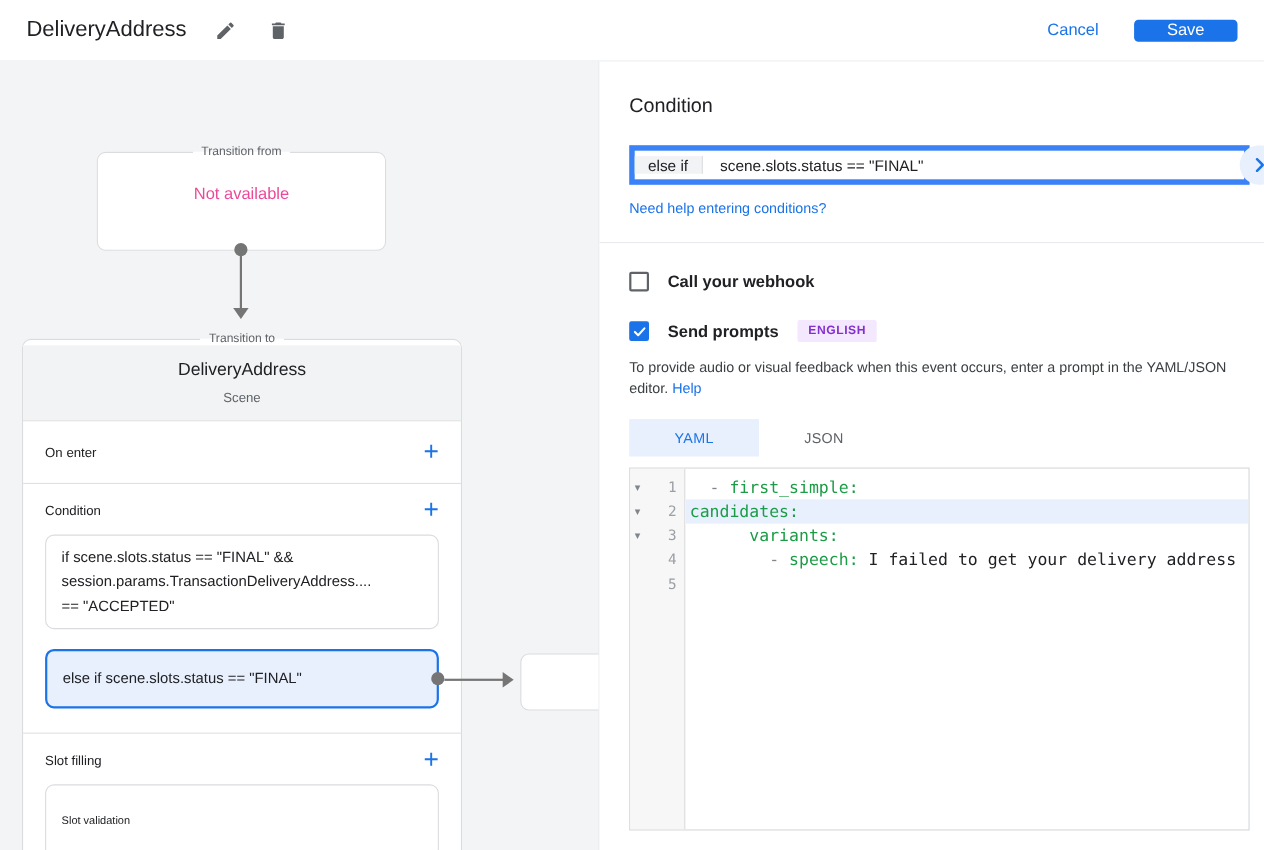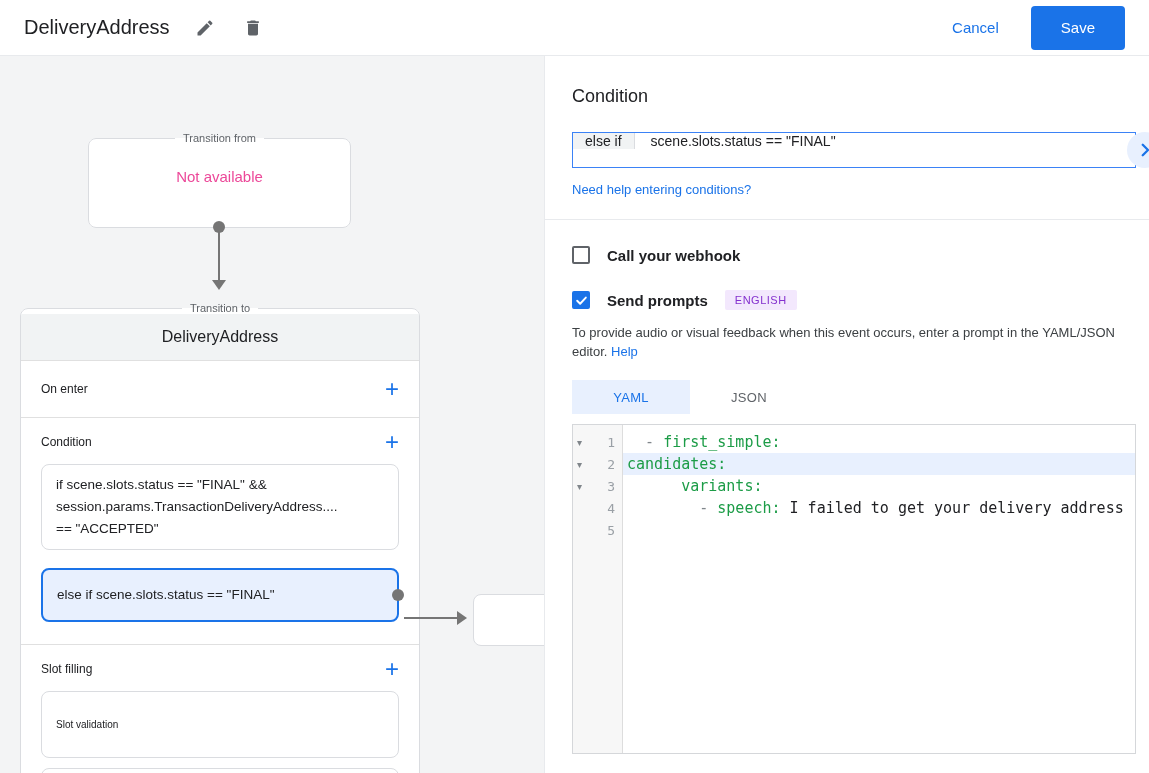--- a/index.html
+++ b/index.html
@@ -11,21 +11,21 @@
     background: #fff; border-bottom: 1px solid #e8eaed; }
   .page-title { font-size: 20px; color: #202124; font-weight: 400; }
   .icon-btn { background: none; border: none; cursor: pointer; margin-left: 22px;
     width: 26px; height: 26px; display: flex; align-items: center; justify-content: center; }
   .icon-btn svg { fill: #5f6368; width: 20px; height: 20px; }
   .topbar-spacer { flex: 1; }
   .btn-text { background: none; border: none; color: #1a73e8; font-size: 15px;
     font-weight: 500; font-family: inherit; cursor: pointer; padding: 8px 16px; }
   .btn-primary { background: #1a73e8; border: none; color: #fff; font-size: 15px;
     font-weight: 500; font-family: inherit; cursor: pointer; border-radius: 4px;
-    height: 44px; padding: 0 30px; margin-left: 16px; }
+    height: 20px; padding: 0 30px; margin-left: 16px; }
 
   
   .main { display: flex; height: 717px; }
 
   
   .diagram { width: 545px; min-width: 545px; background: #f3f4f5; position: relative;
     overflow: hidden; border-right: 1px solid #e8eaed; }
   fieldset { border: 1px solid #dadce0; border-radius: 8px; background: #fff; }
   fieldset legend { margin: 0 auto; padding: 0 8px; font-size: 11px; color: #5f6368; }
   .from-box { position: absolute; left: 88px; top: 76px; width: 263px; height: 96px; }
@@ -67,41 +67,41 @@
     background: #fff; border: 1px solid #dadce0; border-radius: 8px; }
 
   
   .panel { flex: 1; background: #fff; position: relative; padding: 30px 0 0 27px; }
   .panel-title { font-size: 18px; font-weight: 400; color: #202124; }
   .expand-btn { position: absolute; top: 76px; right: -14px; width: 36px; height: 36px;
     border-radius: 50%; background: #e8f0fe; border: none; cursor: pointer;
     display: flex; align-items: center; justify-content: center; }
   .expand-btn svg { stroke: #1a73e8; }
 
-  .cond-field { width: 564px; height: 36px; margin-top: 25px; border: 1px solid #3b82f6;
-    display: flex; align-items: flex-start; background: #fff; }
+  .cond-field { width: 564px; height: 36px; margin-top: 25px; border: 5px solid #3b82f6;
+    display: flex; align-items: center; background: #fff; }
   .cond-prefix { background: #f1f3f4; border-right: 1px solid #dadce0; display: flex;
     align-items: center; padding: 0 12px; font-size: 14px; color: #202124; }
   .cond-input { flex: 1; border: none; outline: none; padding: 0 16px; font-size: 14px;
     color: #202124; font-family: inherit; background: #fff; }
   .link { color: #1a73e8; font-size: 13px; text-decoration: none; cursor: pointer; }
   .help-link { display: inline-block; margin-top: 14px; }
 
   .hr { height: 1px; background: #e8eaed; margin-top: 21px; margin-left: -27px; }
 
   .when-title { font-size: 18px; font-weight: 400; margin-top: 29px; }
   .check-row { display: flex; align-items: center; margin-top: 26px; }
   .checkbox { width: 18px; height: 18px; border: 2px solid #5f6368; border-radius: 2px;
     background: #fff; cursor: pointer; display: flex; align-items: center; justify-content: center; }
   .checkbox svg { display: none; }
   .checkbox.checked { background: #1a73e8; border-color: #1a73e8; }
   .checkbox.checked svg { display: block; }
   .check-label { font-size: 15px; font-weight: 700; color: #202124; margin-left: 17px; }
   .lang-badge { margin-left: 17px; background: #f3e8fd; color: #8430ce; font-size: 11px;
-    font-weight: 400; letter-spacing: 0.5px; padding: 4px 10px; border-radius: 2px; }
+    font-weight: 700; letter-spacing: 0.5px; padding: 4px 10px; border-radius: 2px; }
 
   .feedback { margin-top: 13px; font-size: 13px; line-height: 19px; color: #3c4043; max-width: 565px; }
 
   .tabs { display: flex; margin-top: 19px; }
   .tab { width: 118px; height: 34px; display: flex; align-items: center; justify-content: center;
     font-size: 13px; font-weight: 500; letter-spacing: 0.3px; color: #5f6368; cursor: pointer; }
   .tab.active { background: #e8f0fe; color: #1a73e8; }
 
   .editor { margin-top: 10px; width: 564px; height: 330px; border: 1px solid #d5d7da;
     display: flex; background: #fff; overflow: hidden; }
@@ -148,20 +148,21 @@
     </fieldset>
 
     <div class="v-dot"></div>
     <div class="v-line"></div>
     <div class="v-arrow"></div>
 
     <fieldset class="scene-card">
       <legend>Transition to</legend>
       <div class="scene-header">
         <div class="scene-name">DeliveryAddress</div>
+        <div class="scene-type">Scene</div>
       </div>
 
       <div class="scene-row">
         <span class="row-label">On enter</span>
         <span class="plus">+</span>
       </div>
 
       <div class="scene-section">
         <div class="section-head">
           <span class="row-label">Condition</span>

